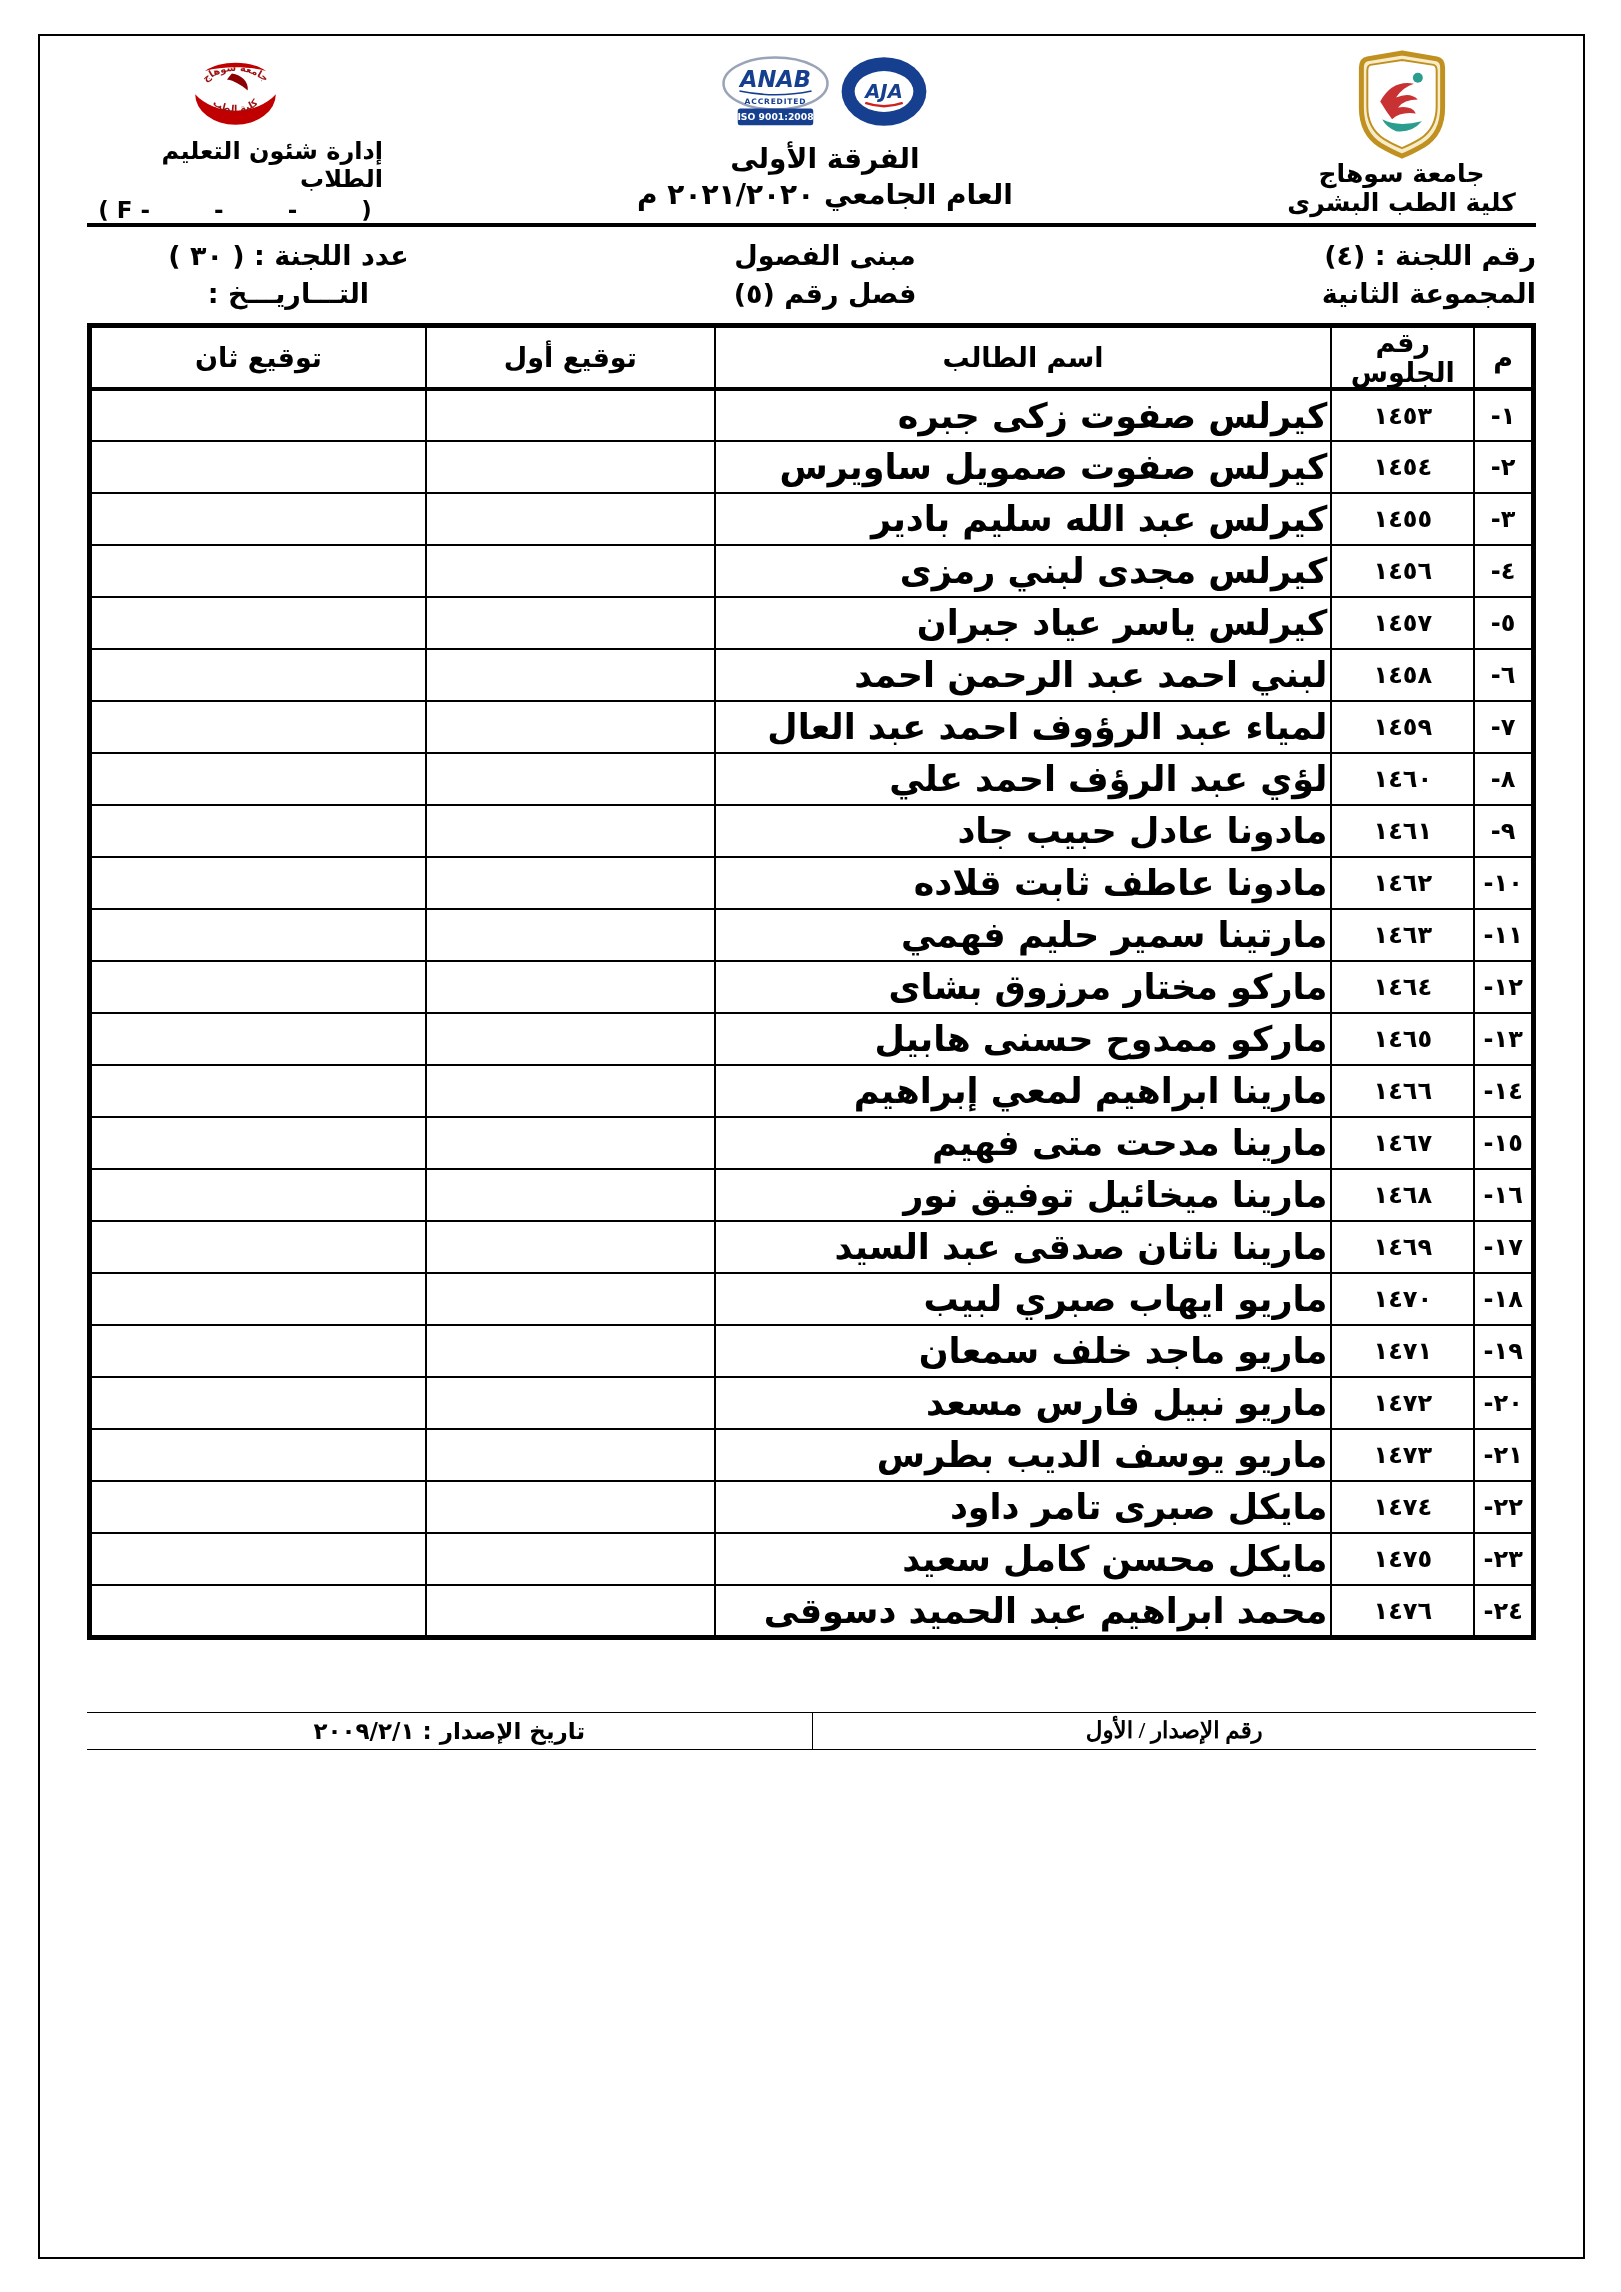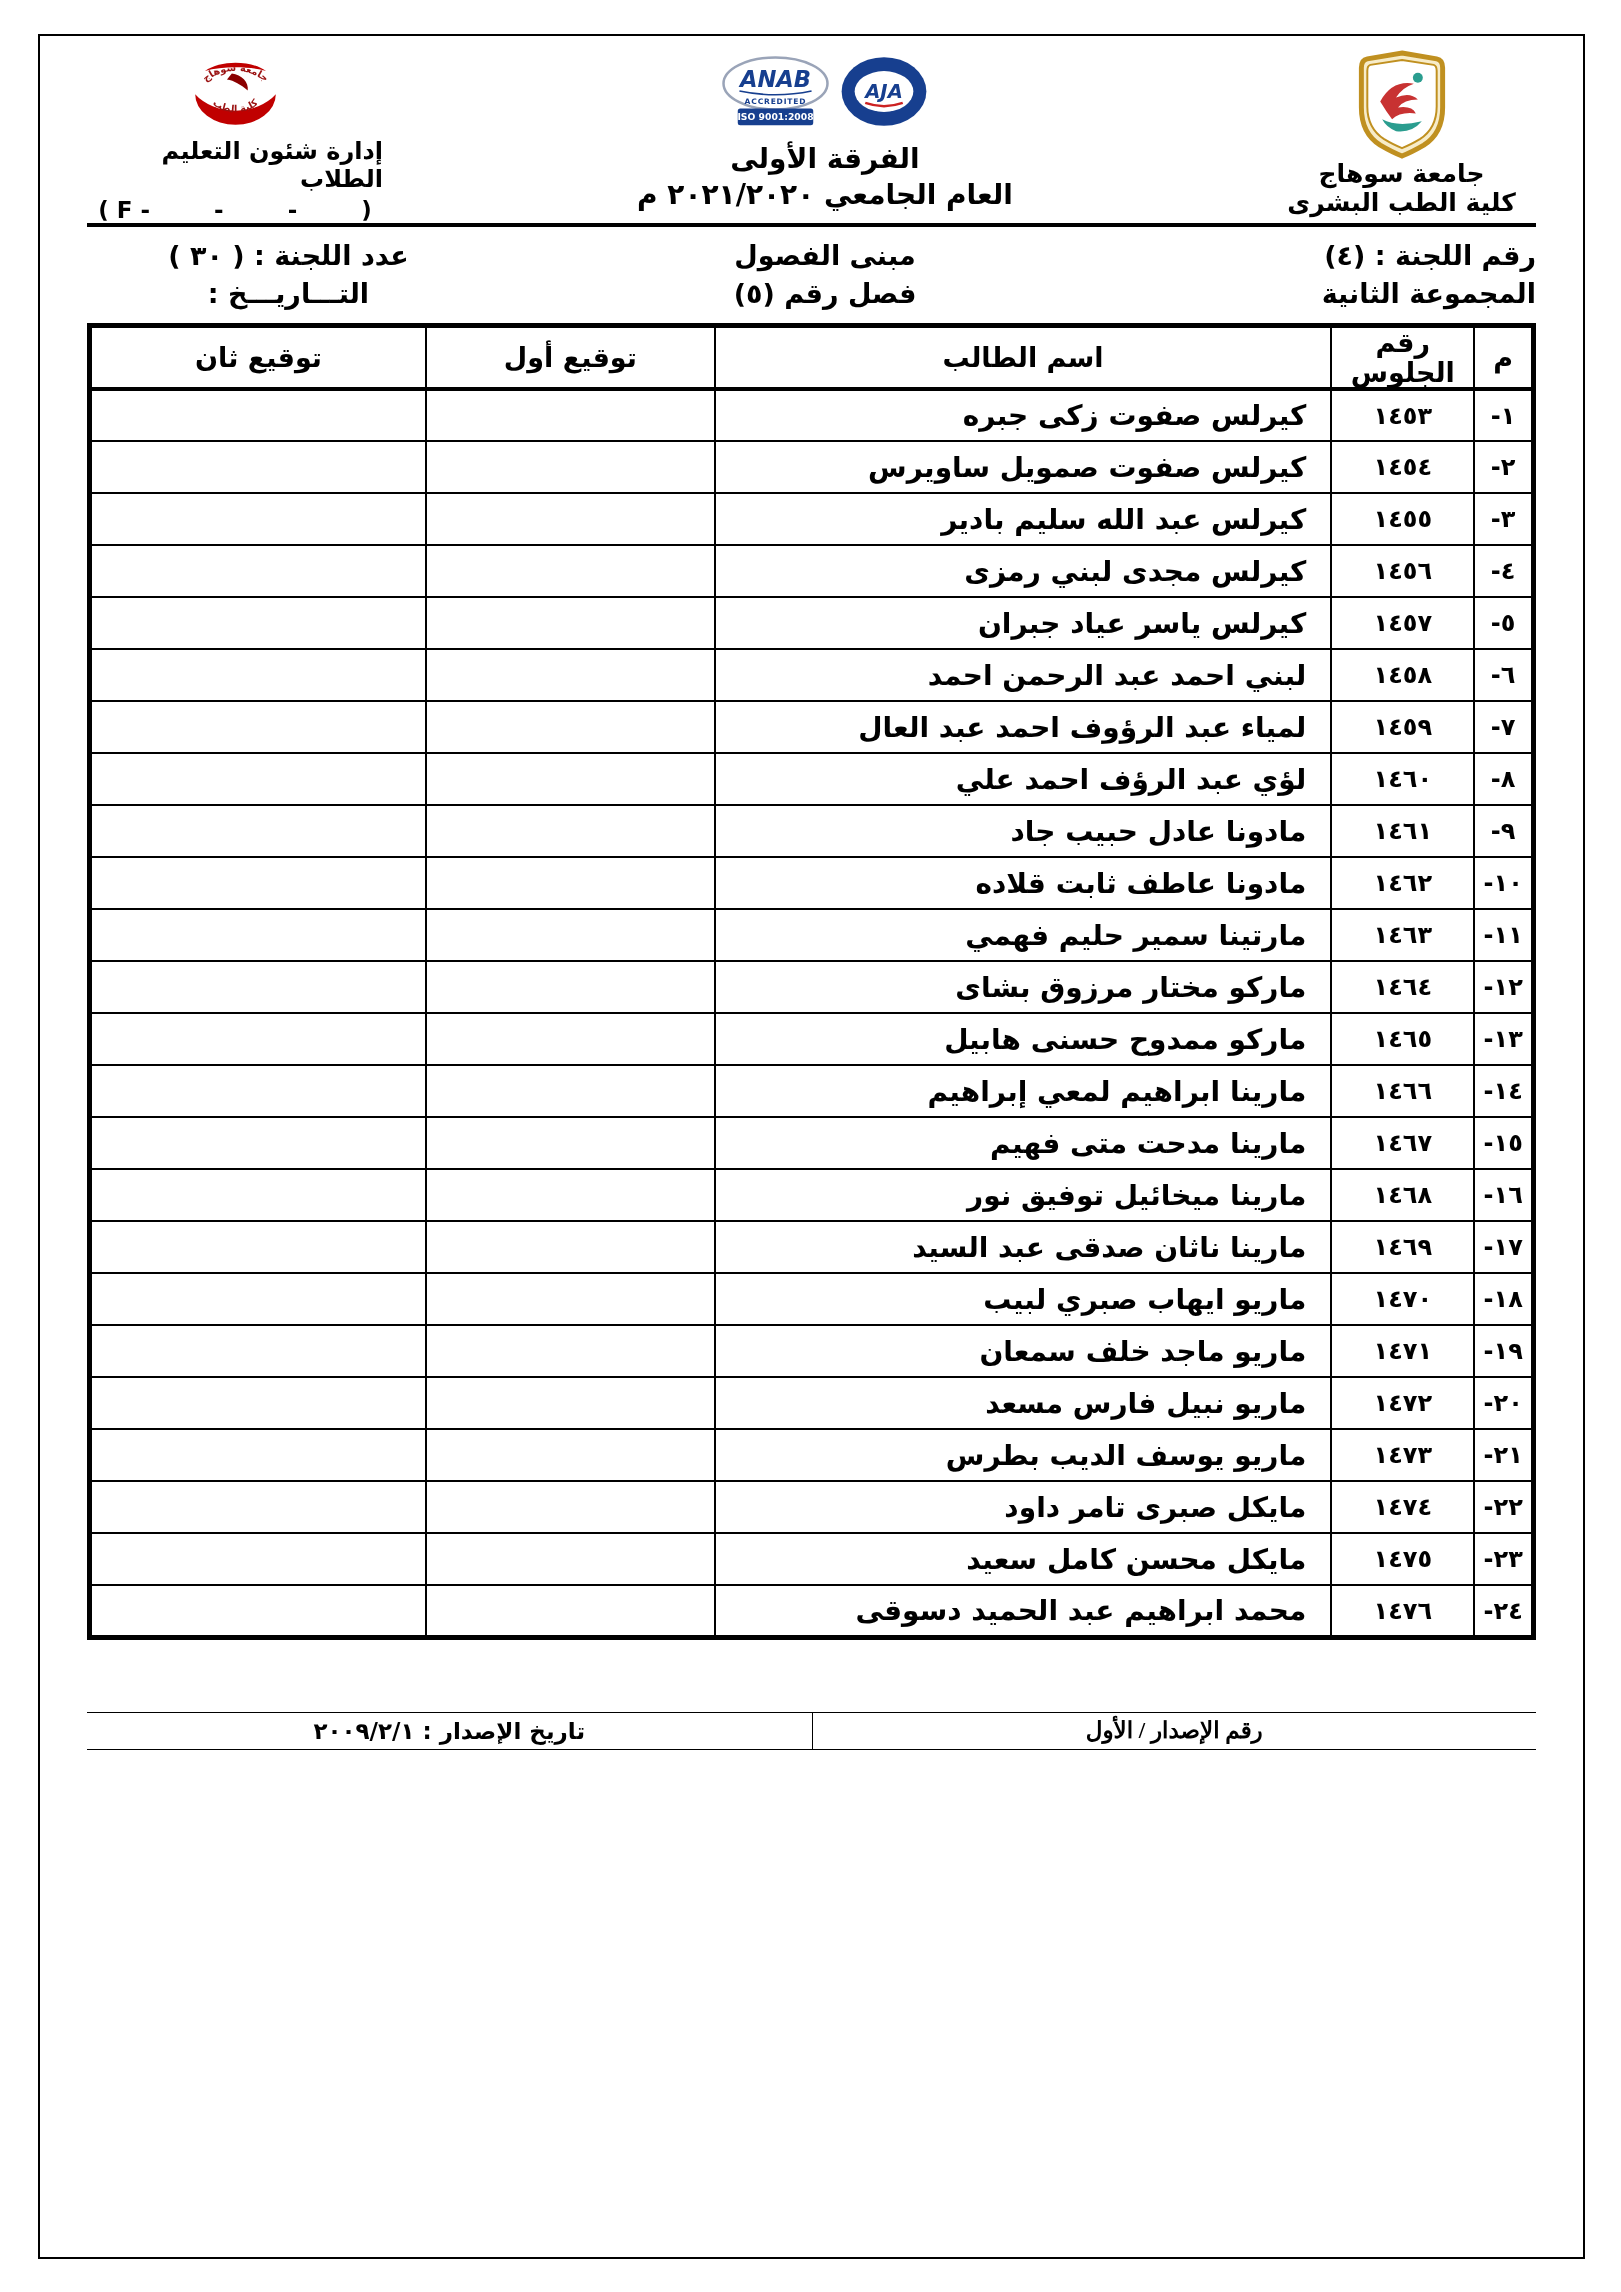--- a/index.html
+++ b/index.html
@@ -36,21 +36,21 @@
   .info-left { width:403px; text-align:center; }
 
   
   .roster { width:100%; border-collapse:collapse; border:5.4px solid #000; table-layout:fixed; margin-top:5.4px; }
   .roster th, .roster td { border:2.7px solid #000; font-weight:bold; vertical-align:middle; }
   .roster thead th { height:54px; font-size:27px; border-bottom:4.5px solid #000; line-height:1.1; }
   .th-seat { padding:0 18px; }
   .roster td { height:52px; }
   .cell-index { text-align:center; font-size:24px; }
   .cell-seat { text-align:center; font-size:24px; letter-spacing:6.3px; }
-  .cell-name { text-align:right; padding-right:24px; font-size:28px; }
+  .cell-name { text-align:right; padding-right:3px; font-size:35px; }
   .cell-sig { background:#fff; }
 
   
   .footer-bar {
     margin-top:72px; display:flex; height:38px;
     border-top:1.8px solid #000; border-bottom:1.8px solid #000;
     font-size:23px; font-weight:bold;
   }
   .footer-cell { width:50%; text-align:center; line-height:36px; }
   .footer-cell.first { border-left:1.8px solid #000;font-family:Liberation Serif, serif; }

